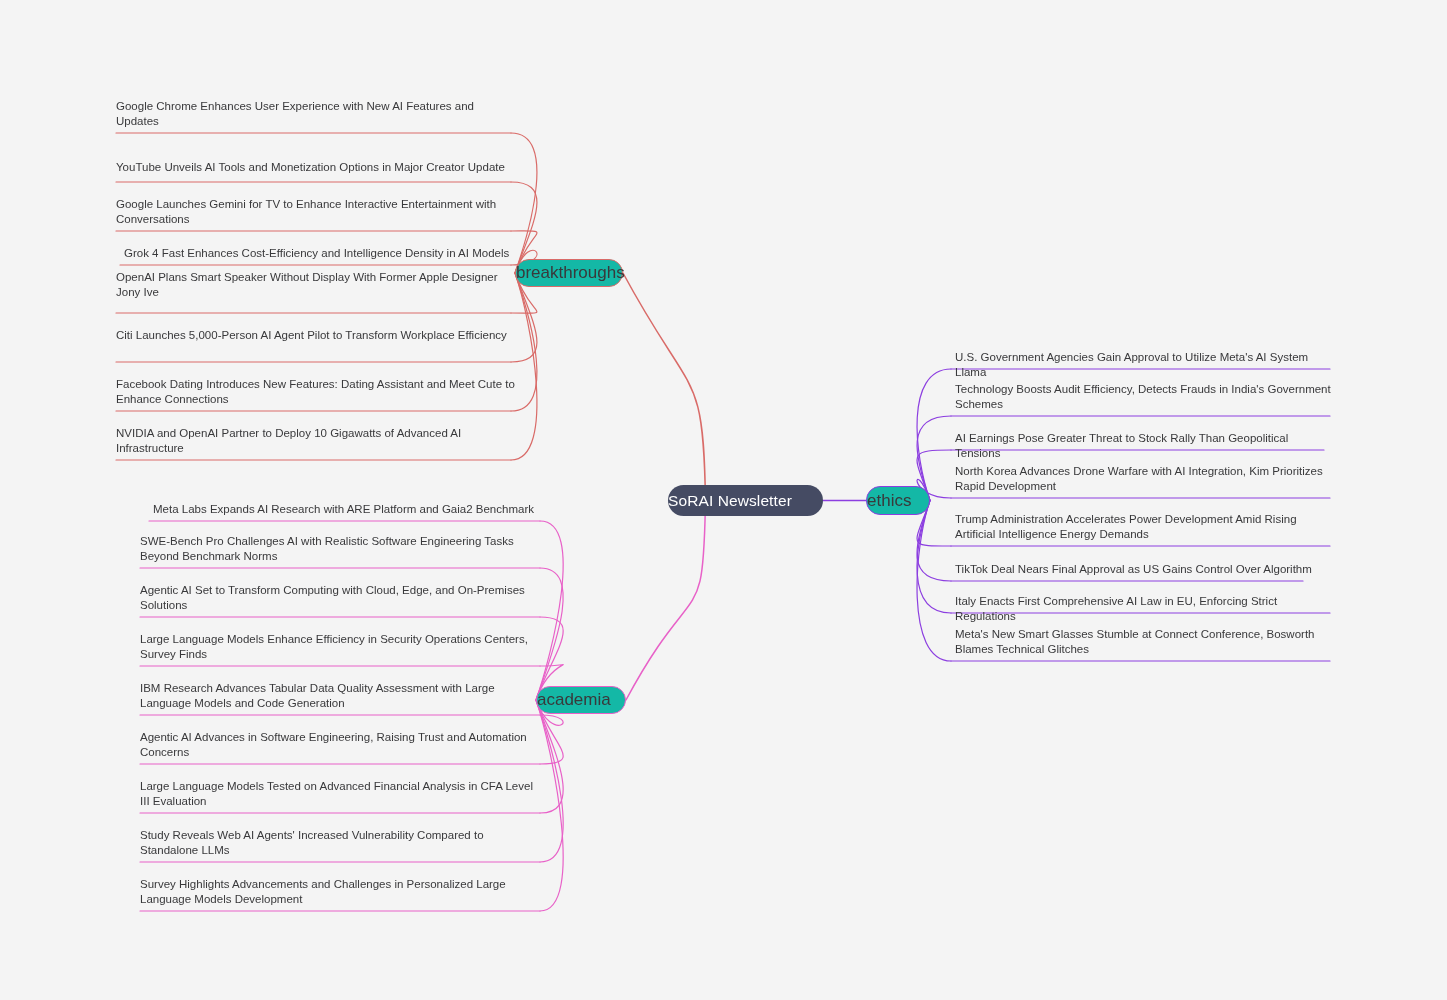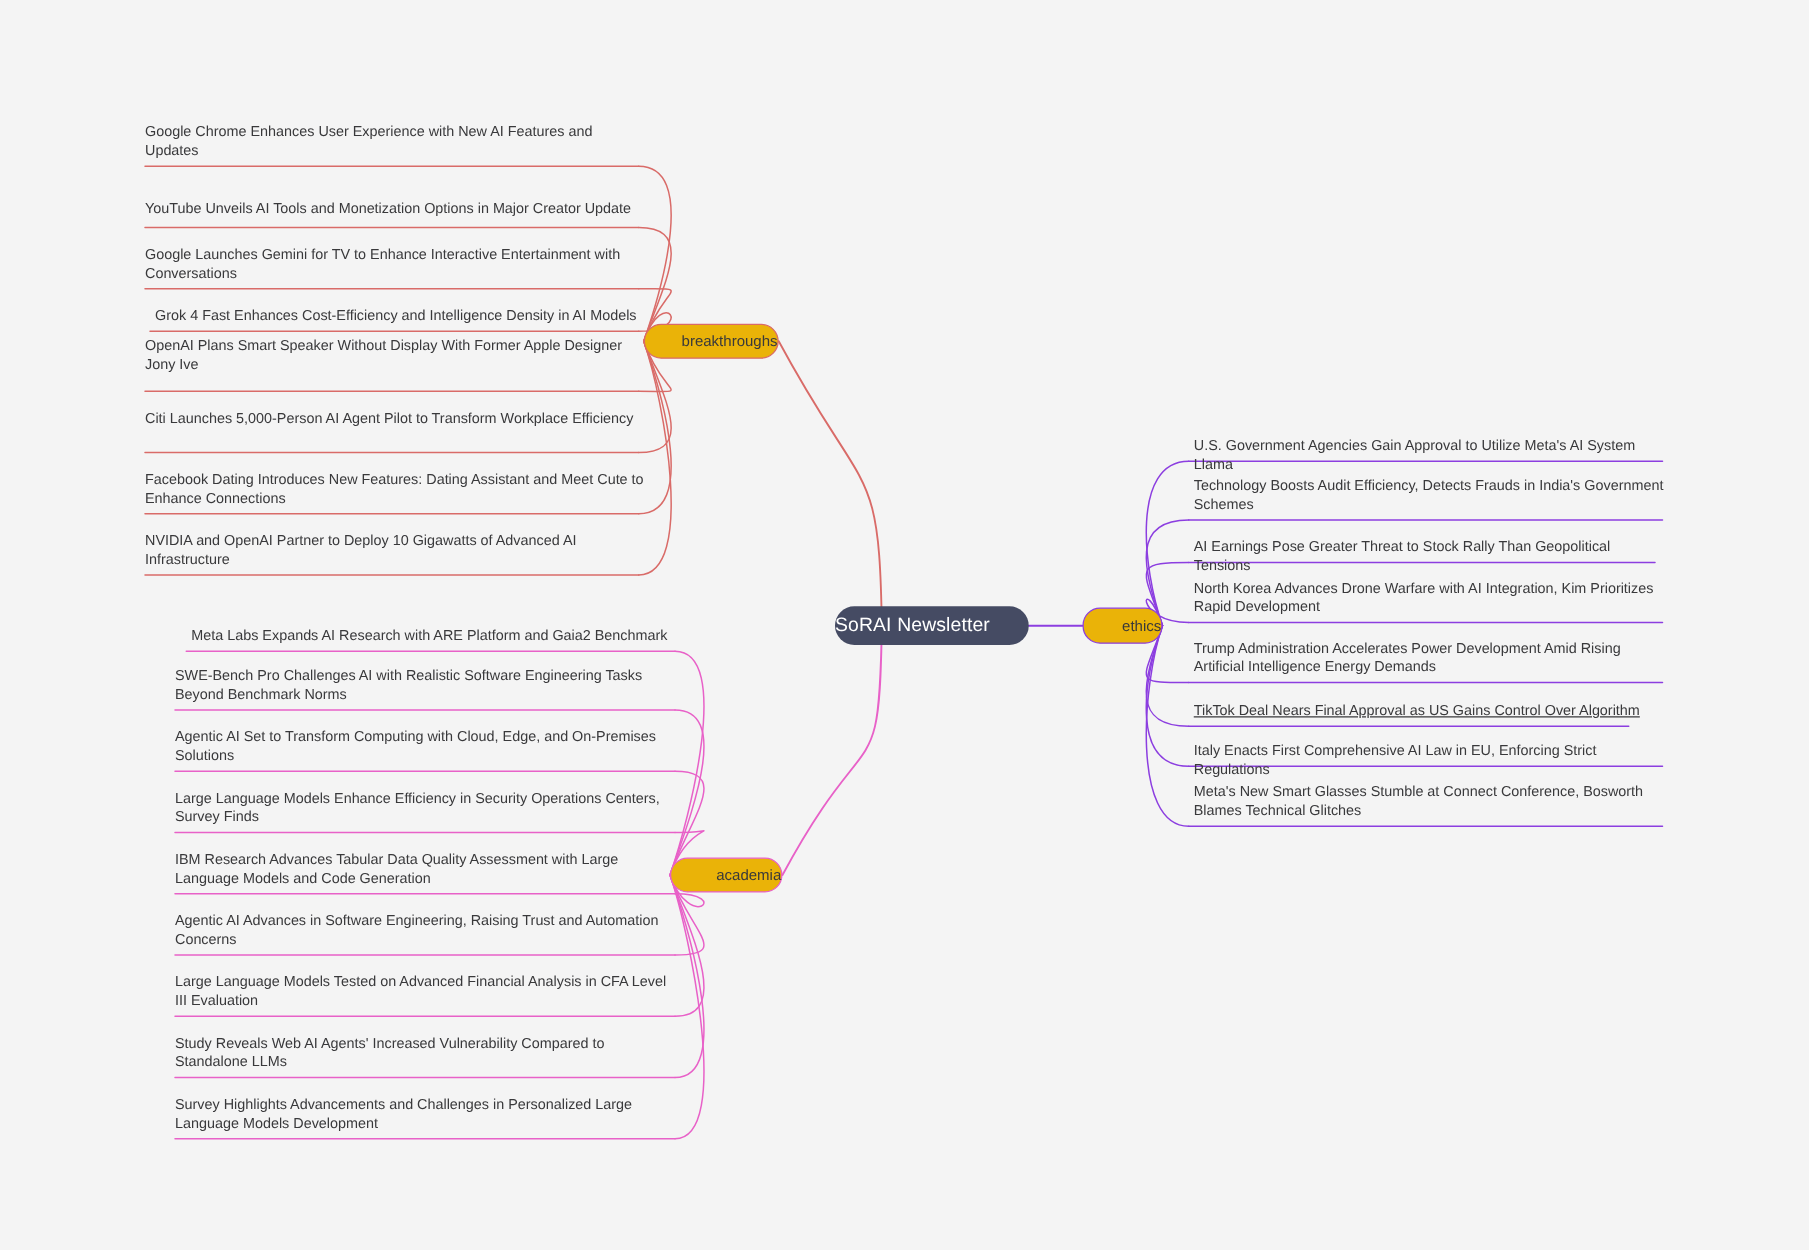--- a/index.html
+++ b/index.html
@@ -52,27 +52,27 @@
     border-radius: 17px;
     font-size: 15.5px;
     line-height: 1;
     display: flex;
     align-items: center;
     justify-content: flex-start;
     letter-spacing: 0.1px;
   }
   .branch-pill {
     position: absolute;
-    background: #eab308;
+    background: #14b8a6;
     border-radius: 14px;
-    font-size: 12px;
+    font-size: 17px;
     color: #39393b;
     display: flex;
     align-items: center;
-    justify-content: flex-end;
+    justify-content: flex-start;
     box-sizing: border-box;
   }
   .branch-pill.breakthroughs { border: 1.4px solid #d96b68; }
   .branch-pill.academia { border: 1.4px solid #e861c8; }
   .branch-pill.ethics { border: 1.6px solid #8c3ee0; }
 </style>
 </head>
 <body>
 
 <div id="mindmap">
@@ -209,21 +209,21 @@
       <div class="leaf right" style="left: 955px; top: 431px; width: 380px; height: 17.2px;">
         <div class="leaf-label" style="width: 380px;">AI Earnings Pose Greater Threat to Stock Rally Than Geopolitical Tensions</div>
       </div>
       <div class="leaf right" style="left: 955px; top: 464px; width: 380px; height: 32.4px;">
         <div class="leaf-label" style="width: 380px;">North Korea Advances Drone Warfare with AI Integration, Kim Prioritizes Rapid Development</div>
       </div>
       <div class="leaf right" style="left: 955px; top: 512px; width: 380px; height: 32.4px;">
         <div class="leaf-label" style="width: 380px;">Trump Administration Accelerates Power Development Amid Rising Artificial Intelligence Energy Demands</div>
       </div>
       <div class="leaf right" style="left: 955px; top: 562px; width: 380px; height: 17.2px;">
-        <div class="leaf-label" style="width: 380px; text-decoration: underline;">TikTok Deal Nears Final Approval as US Gains Control Over Algorithm</div>
+        <div class="leaf-label" style="width: 380px;">TikTok Deal Nears Final Approval as US Gains Control Over Algorithm</div>
       </div>
       <div class="leaf right" style="left: 955px; top: 594px; width: 380px; height: 17.2px;">
         <div class="leaf-label" style="width: 380px;">Italy Enacts First Comprehensive AI Law in EU, Enforcing Strict Regulations</div>
       </div>
       <div class="leaf right" style="left: 955px; top: 627px; width: 380px; height: 32.4px;">
         <div class="leaf-label" style="width: 380px;">Meta's New Smart Glasses Stumble at Connect Conference, Bosworth Blames Technical Glitches</div>
       </div>
     </div>
 
 </div>

